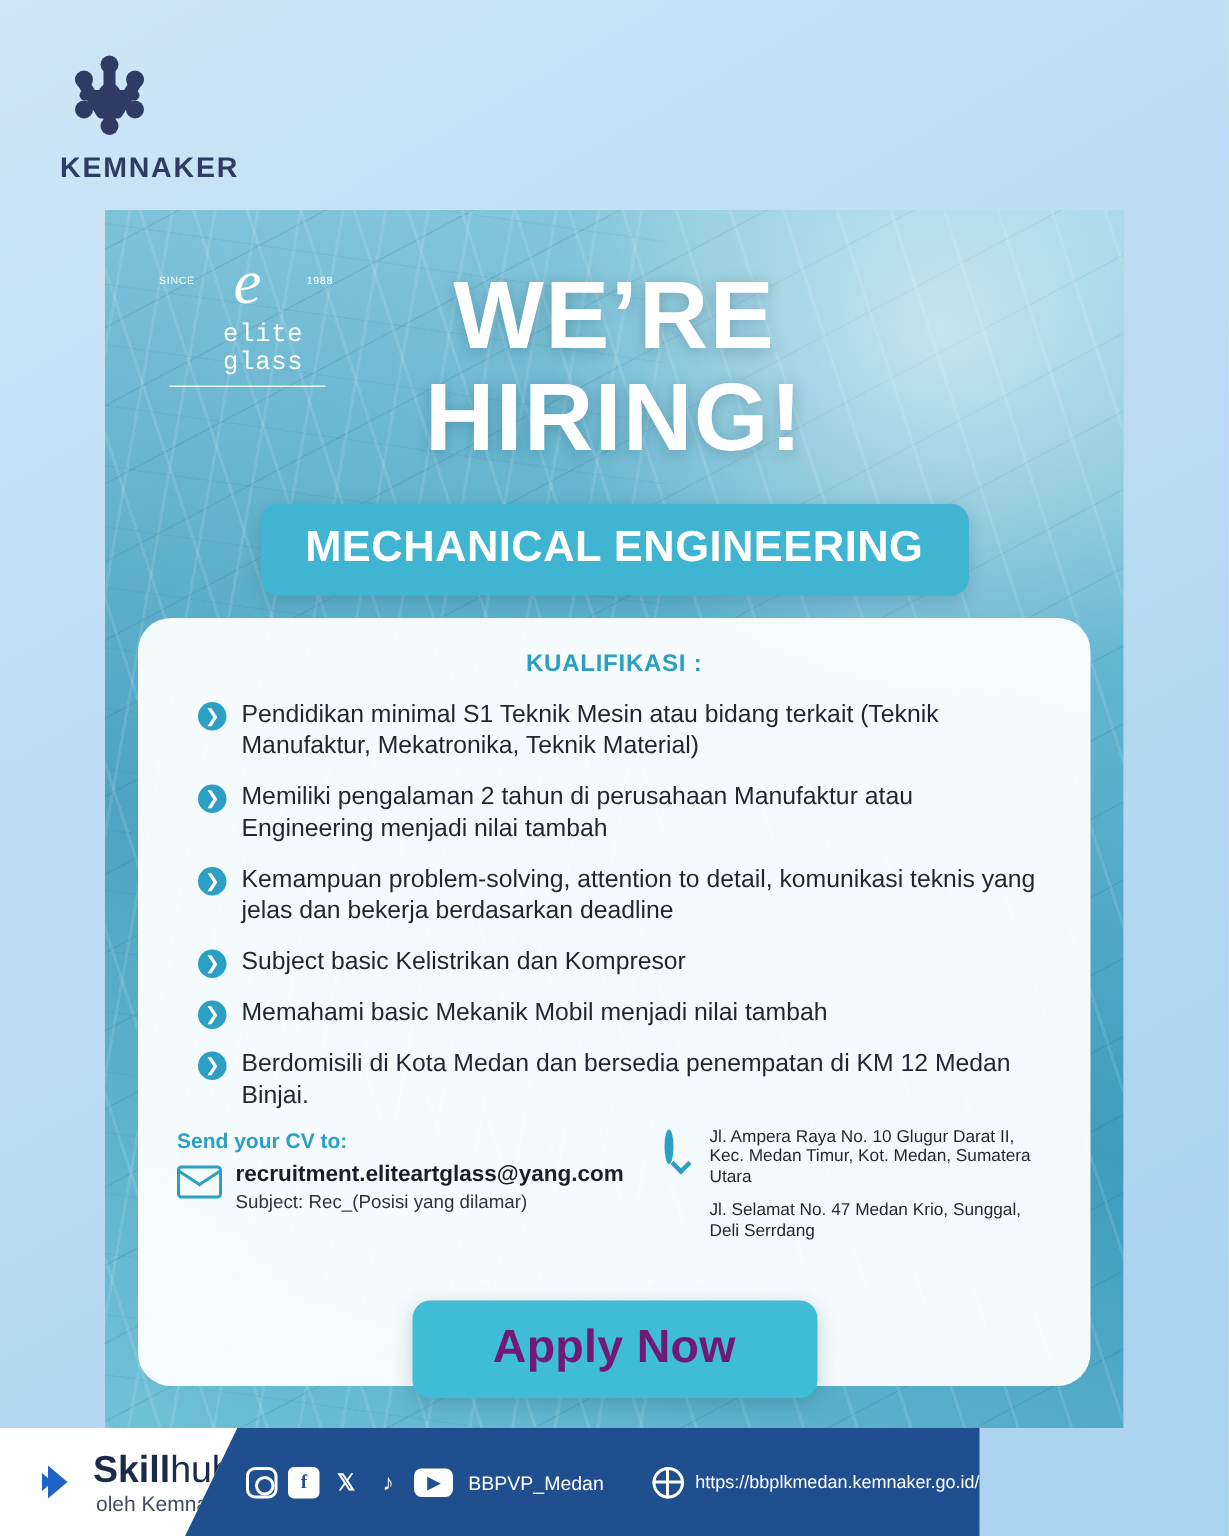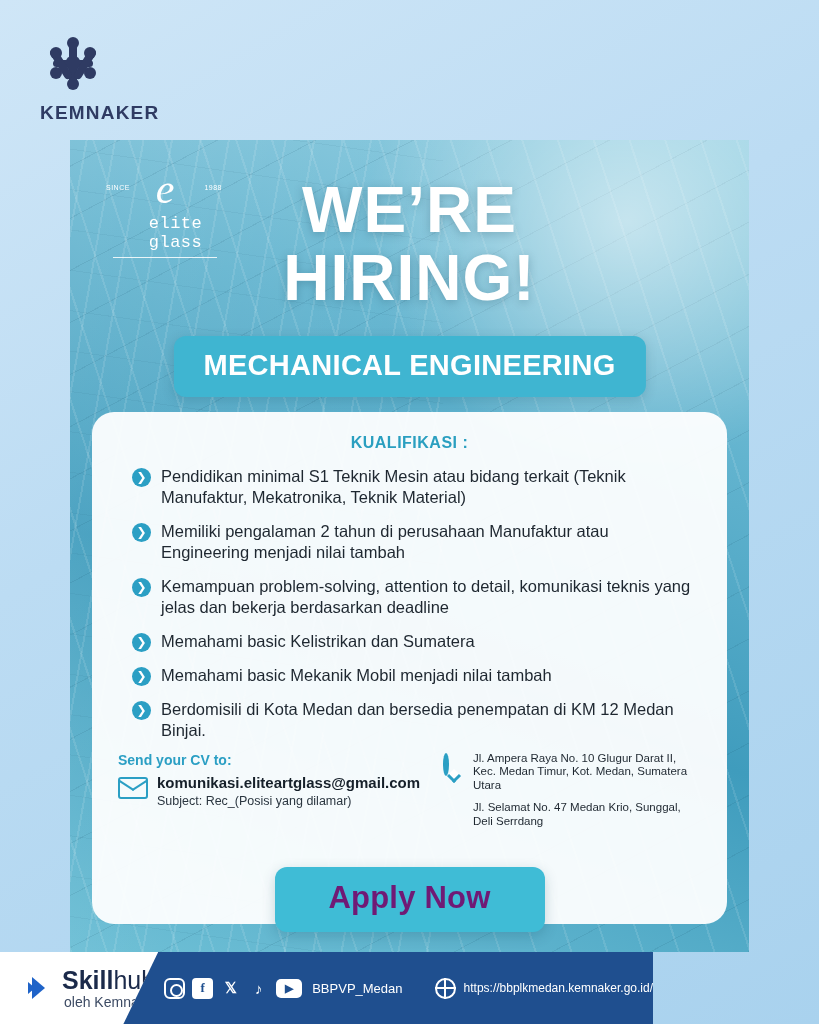--- a/index.html
+++ b/index.html
@@ -378,39 +378,39 @@
       <li class="qual">
         <span class="qual-icon">❯</span>
         <span class="qual-text">Memiliki pengalaman 2 tahun di perusahaan Manufaktur atau Engineering menjadi nilai tambah</span>
       </li>
       <li class="qual">
         <span class="qual-icon">❯</span>
         <span class="qual-text">Kemampuan problem-solving, attention to detail, komunikasi teknis yang jelas dan bekerja berdasarkan deadline</span>
       </li>
       <li class="qual">
         <span class="qual-icon">❯</span>
-        <span class="qual-text">Memahami basic Kelistrikan dan Sumatera</span>
+        <span class="qual-text">Subject basic Kelistrikan dan Kompresor</span>
       </li>
       <li class="qual">
         <span class="qual-icon">❯</span>
         <span class="qual-text">Memahami basic Mekanik Mobil menjadi nilai tambah</span>
       </li>
       <li class="qual">
         <span class="qual-icon">❯</span>
         <span class="qual-text">Berdomisili di Kota Medan dan bersedia penempatan di KM 12 Medan Binjai.</span>
       </li>
     </ul>
 
     <div class="contact">
       <div class="contact-left">
         <div class="send-label">Send your CV to:</div>
         <div class="email-row">
           <span class="env-icon"></span>
           <span>
-            <span class="email-addr">komunikasi.eliteartglass@gmail.com</span>
+            <span class="email-addr">recruitment.eliteartglass@yang.com</span>
             <div class="email-sub">Subject: Rec_(Posisi yang dilamar)</div>
           </span>
         </div>
       </div>
 
       <div class="contact-right">
         <span class="pin-icon">
           <span class="pin-body"></span><span class="pin-tip"></span>
         </span>
         <span>

